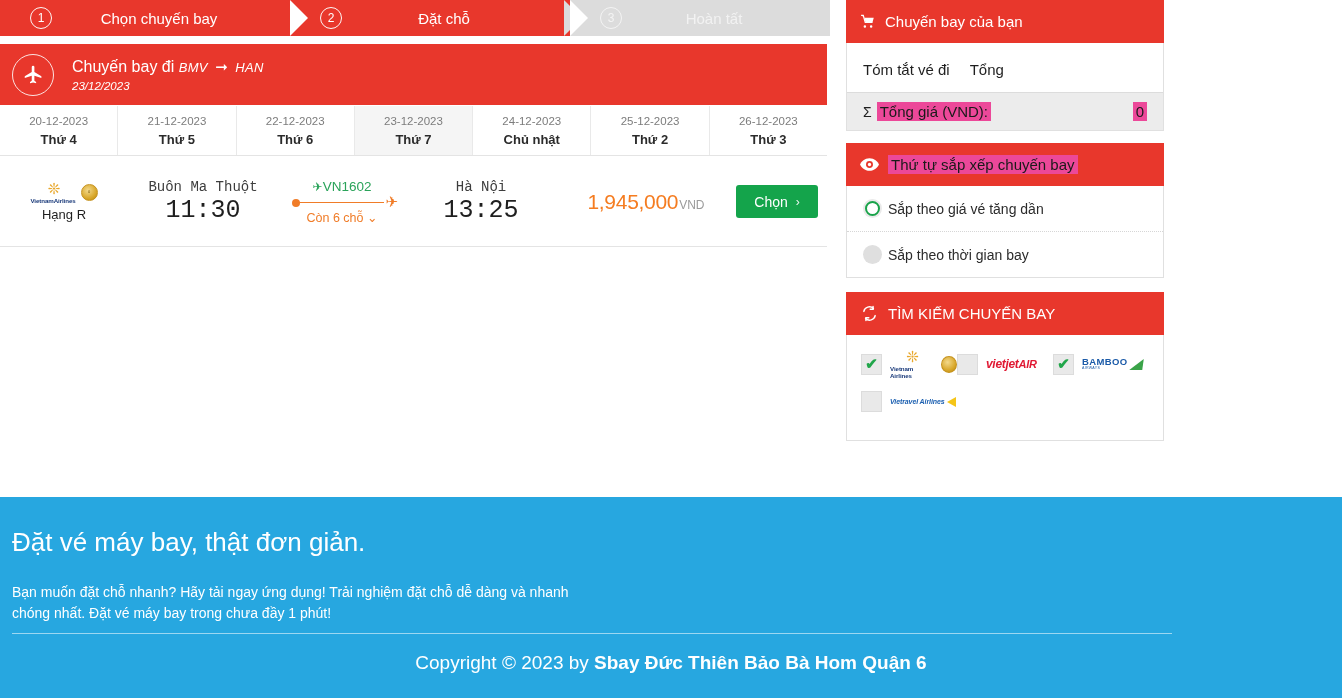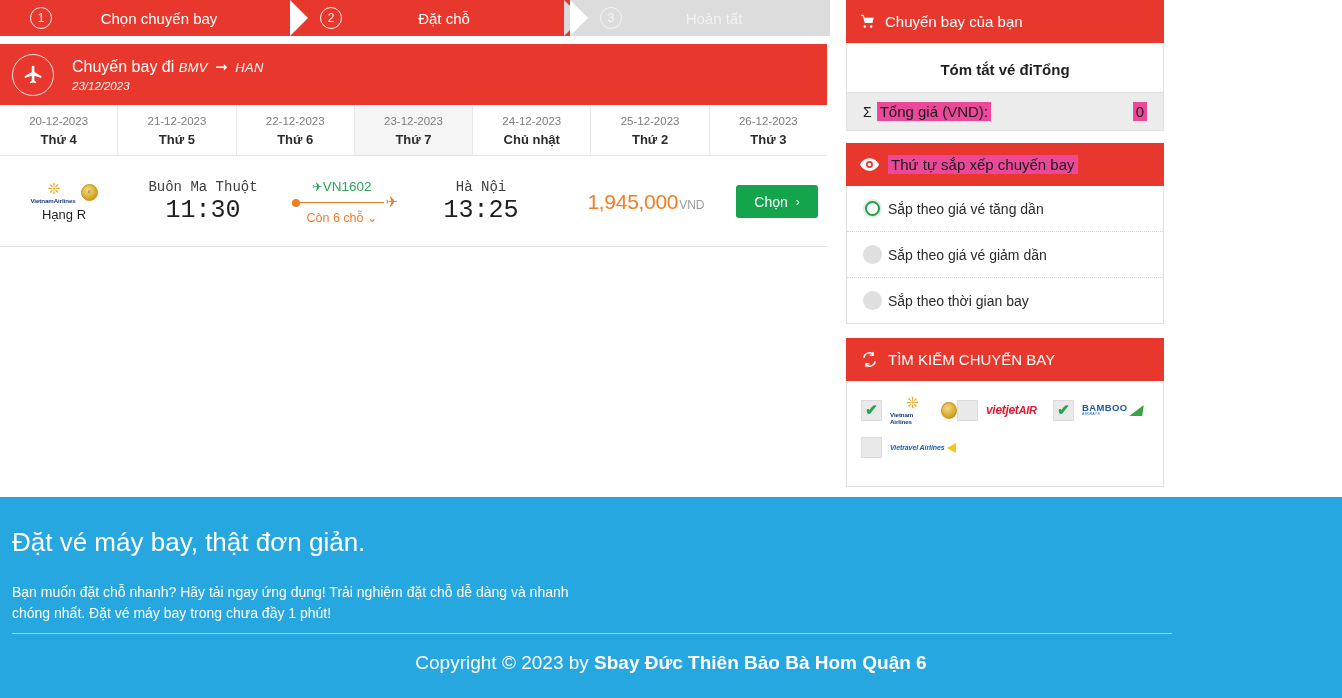--- a/index.html
+++ b/index.html
@@ -165,22 +165,22 @@
   .card-head {
     background: #e8372c; color: #ffffff;
     height: 43px; display: flex; align-items: center;
     padding-left: 14px; gap: 9px; font-size: 15px;
   }
   .card-head .ic { font-size: 15px; display: flex; align-items: center; }
   .hl { background: #ec4899; color: #1a1a1a; padding: 1px 3px; }
 
   .summary-body { padding: 0; }
   .summary-top {
-    display: flex; justify-content: center; align-items: center;
-    padding: 18px 16px 14px; font-size: 15px; font-weight: bold; color: #1f1f1f;
+    display: flex; justify-content: flex-start; align-items: center;
+    padding: 18px 16px 14px; font-size: 15px; font-weight: normal; color: #1f1f1f; gap: 20px;
   }
   .summary-total {
     display: flex; justify-content: space-between; align-items: center;
     background: #ececec; border-top: 1px solid #dcdcdc;
     padding: 9px 16px; font-size: 15px; color: #1f1f1f;
   }
   .summary-total .lt { display: flex; align-items: center; gap: 5px; }
   .sigma { font-size: 14px; }
 
   .sort-list { }
@@ -421,24 +421,20 @@
         </span>
         <span class="hl">Thứ tự sắp xếp chuyến bay</span>
       </div>
       <div class="card sort-list">
         <div class="sort-item">
           <span class="radio on"></span>
           <span>Sắp theo giá vé tăng dần</span>
         </div>
         <div class="sort-item">
           <span class="radio"></span>
-          <span>Sắp theo giá vé giảm dần</span>
-        </div>
-        <div class="sort-item">
-          <span class="radio"></span>
           <span>Sắp theo thời gian bay</span>
         </div>
       </div>
     </div>
 
     <div style="margin-top:14px;">
       <div class="card-head">
         <span class="ic">
           <svg width="19" height="17" viewBox="0 0 24 24" fill="none" stroke="#ffffff" stroke-width="2.1" stroke-linecap="round" aria-hidden="true">
             <path d="M4 9a8 8 0 0 1 13.5-4M20 15A8 8 0 0 1 6.5 19"></path>

